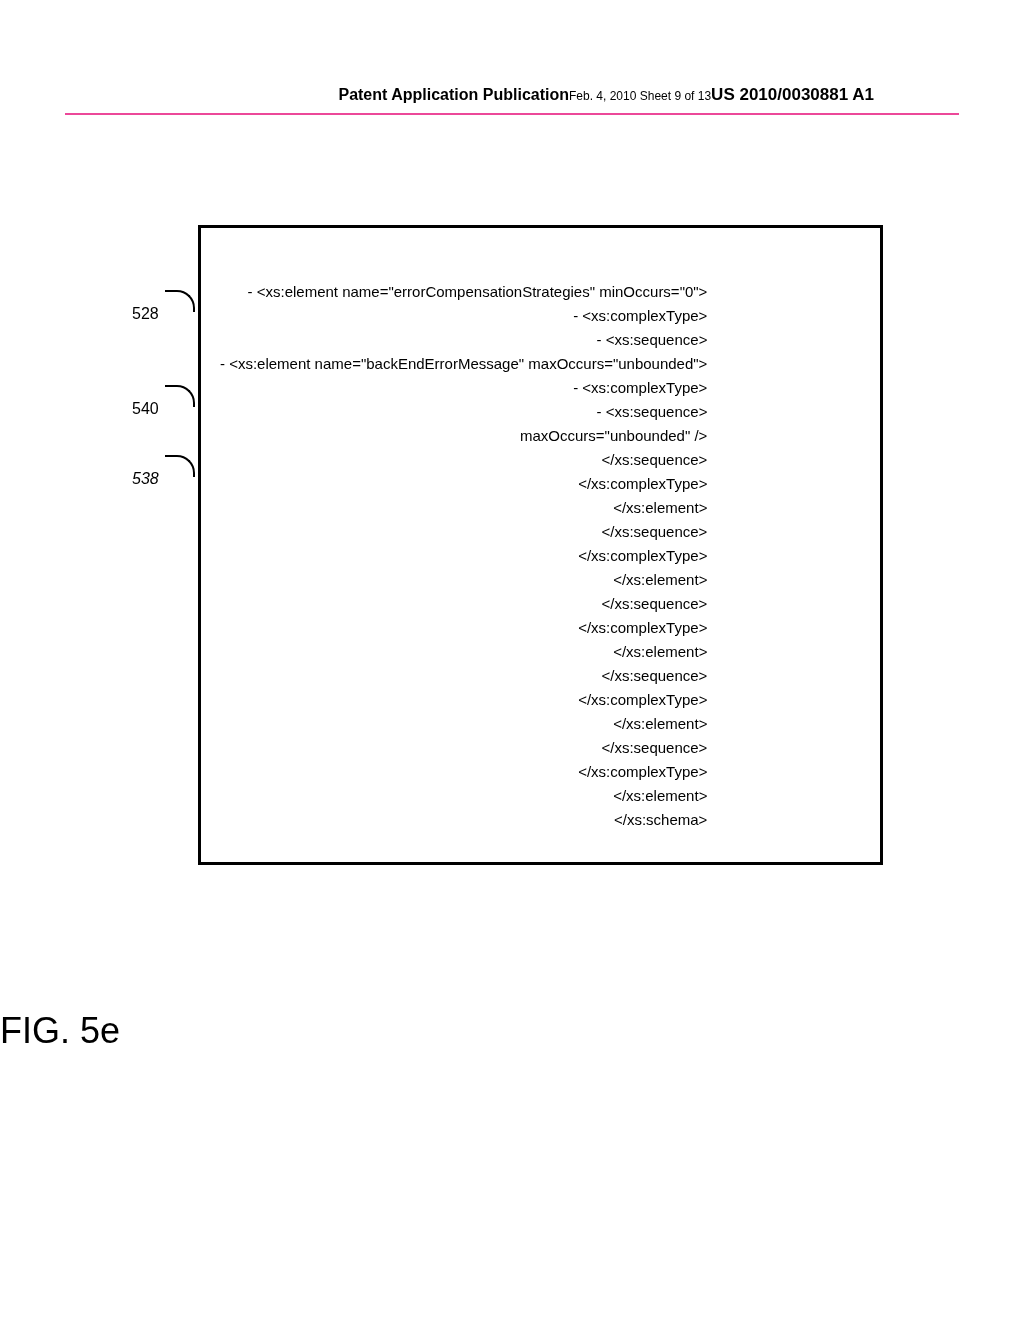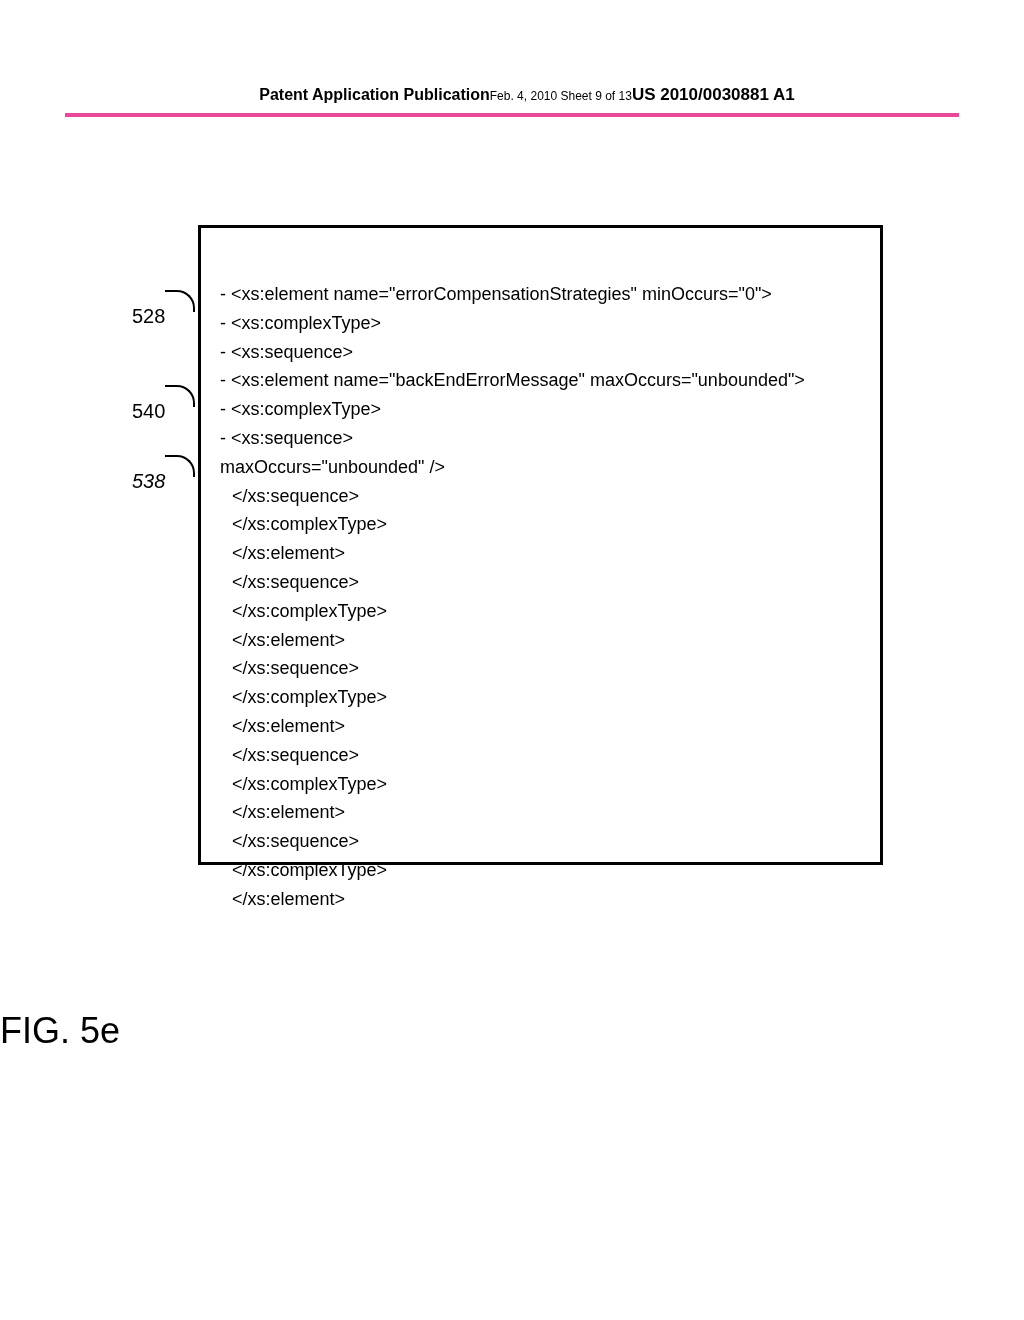--- a/index.html
+++ b/index.html
@@ -10,24 +10,24 @@
     body {
       width: 1024px;
       height: 1320px;
       background: #ffffff;
       font-family: Arial, Helvetica, sans-serif;
       color: #000000;
       position: relative;
     }
     .header {
       display: flex;
-      justify-content: center;
+      justify-content: flex-end;
       align-items: baseline;
       padding: 85px 85px 8px 115px;
-      border-bottom: 4px solid #ec4899;
+      border-bottom: 2px solid #ec4899;
       margin: 0 65px;
     }
     .header-left {
       font-weight: bold;
       font-size: 16px;
     }
     .header-center {
       font-size: 12px;
     }
     .header-right {
@@ -40,32 +40,33 @@
       left: 198px;
       width: 685px;
       height: 640px;
       border: 3px solid #000000;
     }
     .code-content {
       position: absolute;
       top: 280px;
       left: 220px;
       font-family: Arial, Helvetica, sans-serif;
-      font-size: 18px;
+      font-size: 15px;
       line-height: 1.6;
+      text-align: right;
     }
     .code-line {
       white-space: nowrap;
     }
     .indent-1 {
       padding-left: 12px;
     }
     .callout {
       position: absolute;
-      font-size: 20px;
+      font-size: 16px;
     }
     .callout-line {
       position: absolute;
       border-top: 2px solid #000000;
       border-right: 2px solid #000000;
       border-top-right-radius: 18px;
       width: 30px;
       height: 22px;
     }
     .callout-528 {
@@ -138,15 +139,16 @@
   <div class="code-line indent-1">&lt;/xs:element&gt;</div>
   <div class="code-line indent-1">&lt;/xs:sequence&gt;</div>
   <div class="code-line indent-1">&lt;/xs:complexType&gt;</div>
   <div class="code-line indent-1">&lt;/xs:element&gt;</div>
   <div class="code-line indent-1">&lt;/xs:sequence&gt;</div>
   <div class="code-line indent-1">&lt;/xs:complexType&gt;</div>
   <div class="code-line indent-1">&lt;/xs:element&gt;</div>
   <div class="code-line indent-1">&lt;/xs:sequence&gt;</div>
   <div class="code-line indent-1">&lt;/xs:complexType&gt;</div>
   <div class="code-line indent-1">&lt;/xs:element&gt;</div>
+  <div class="code-line indent-1">&lt;/xs:schema&gt;</div>
 </div>
 
 <div class="figure-label">FIG. 5e</div>
 
 </body></html>

